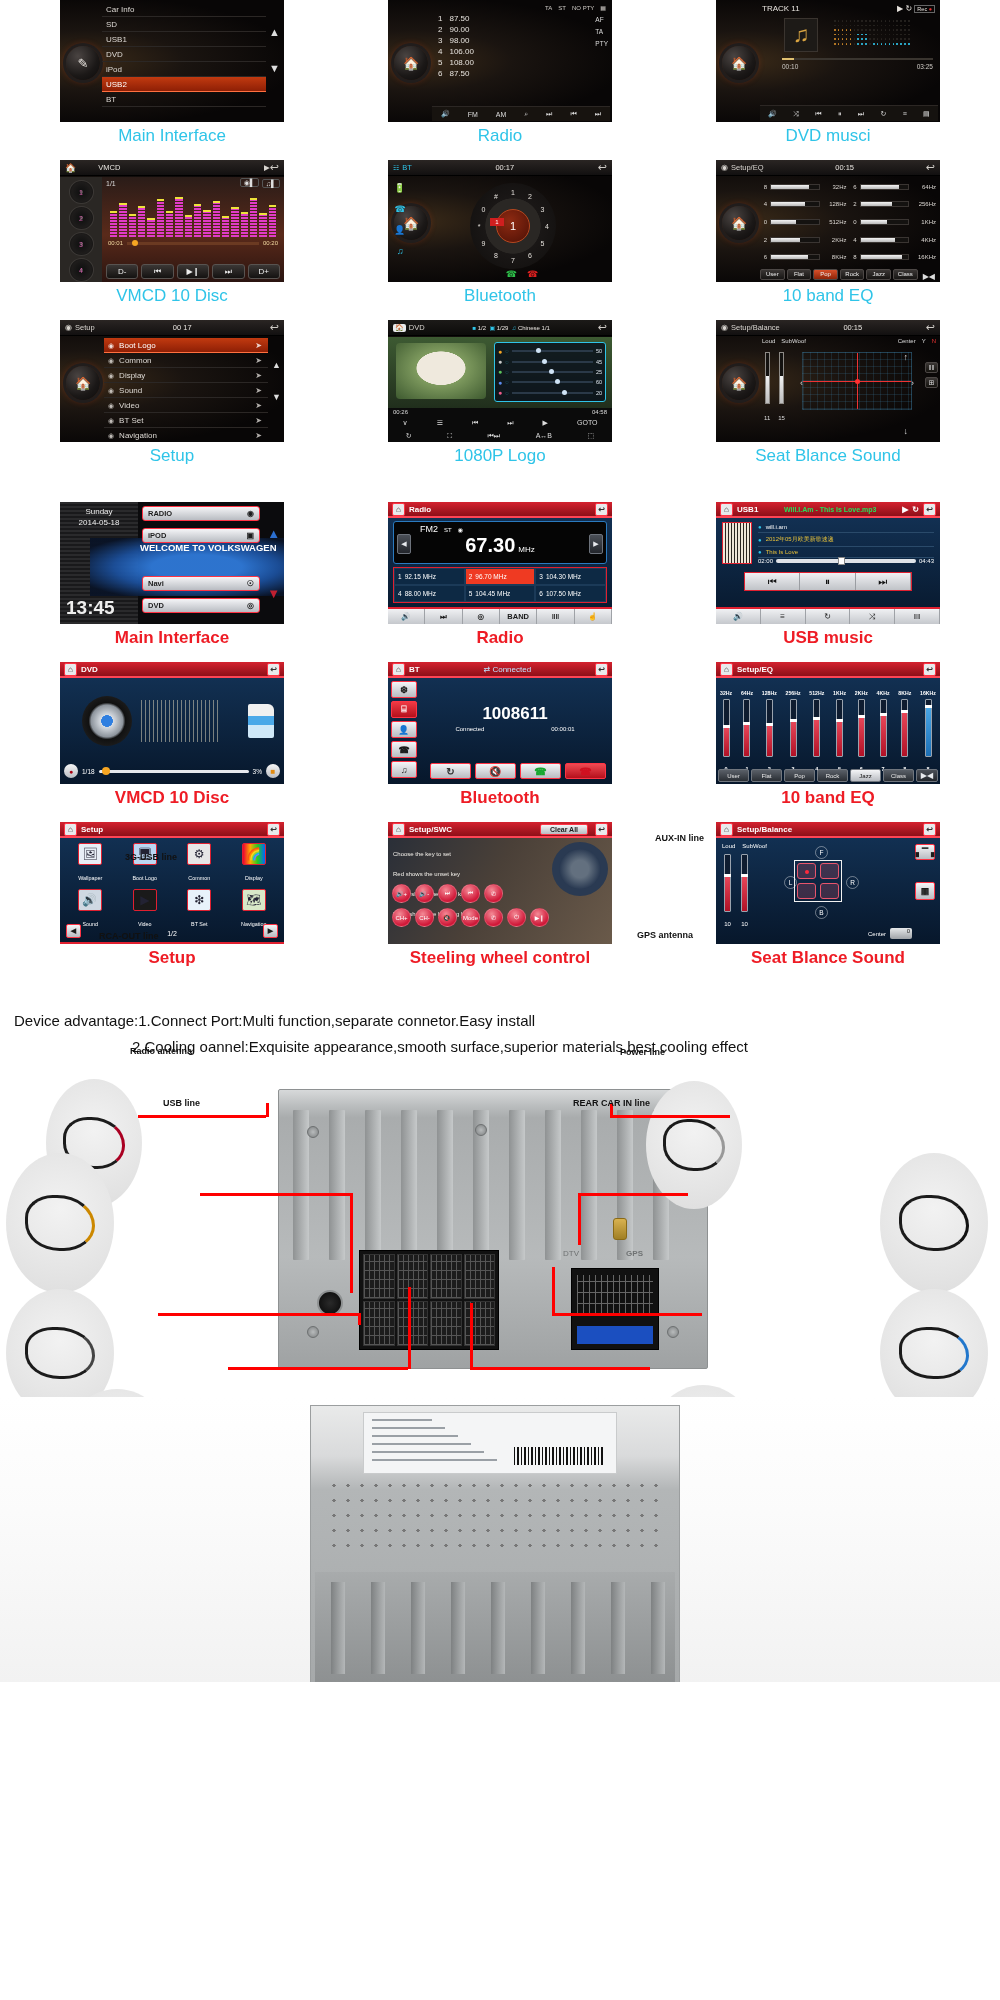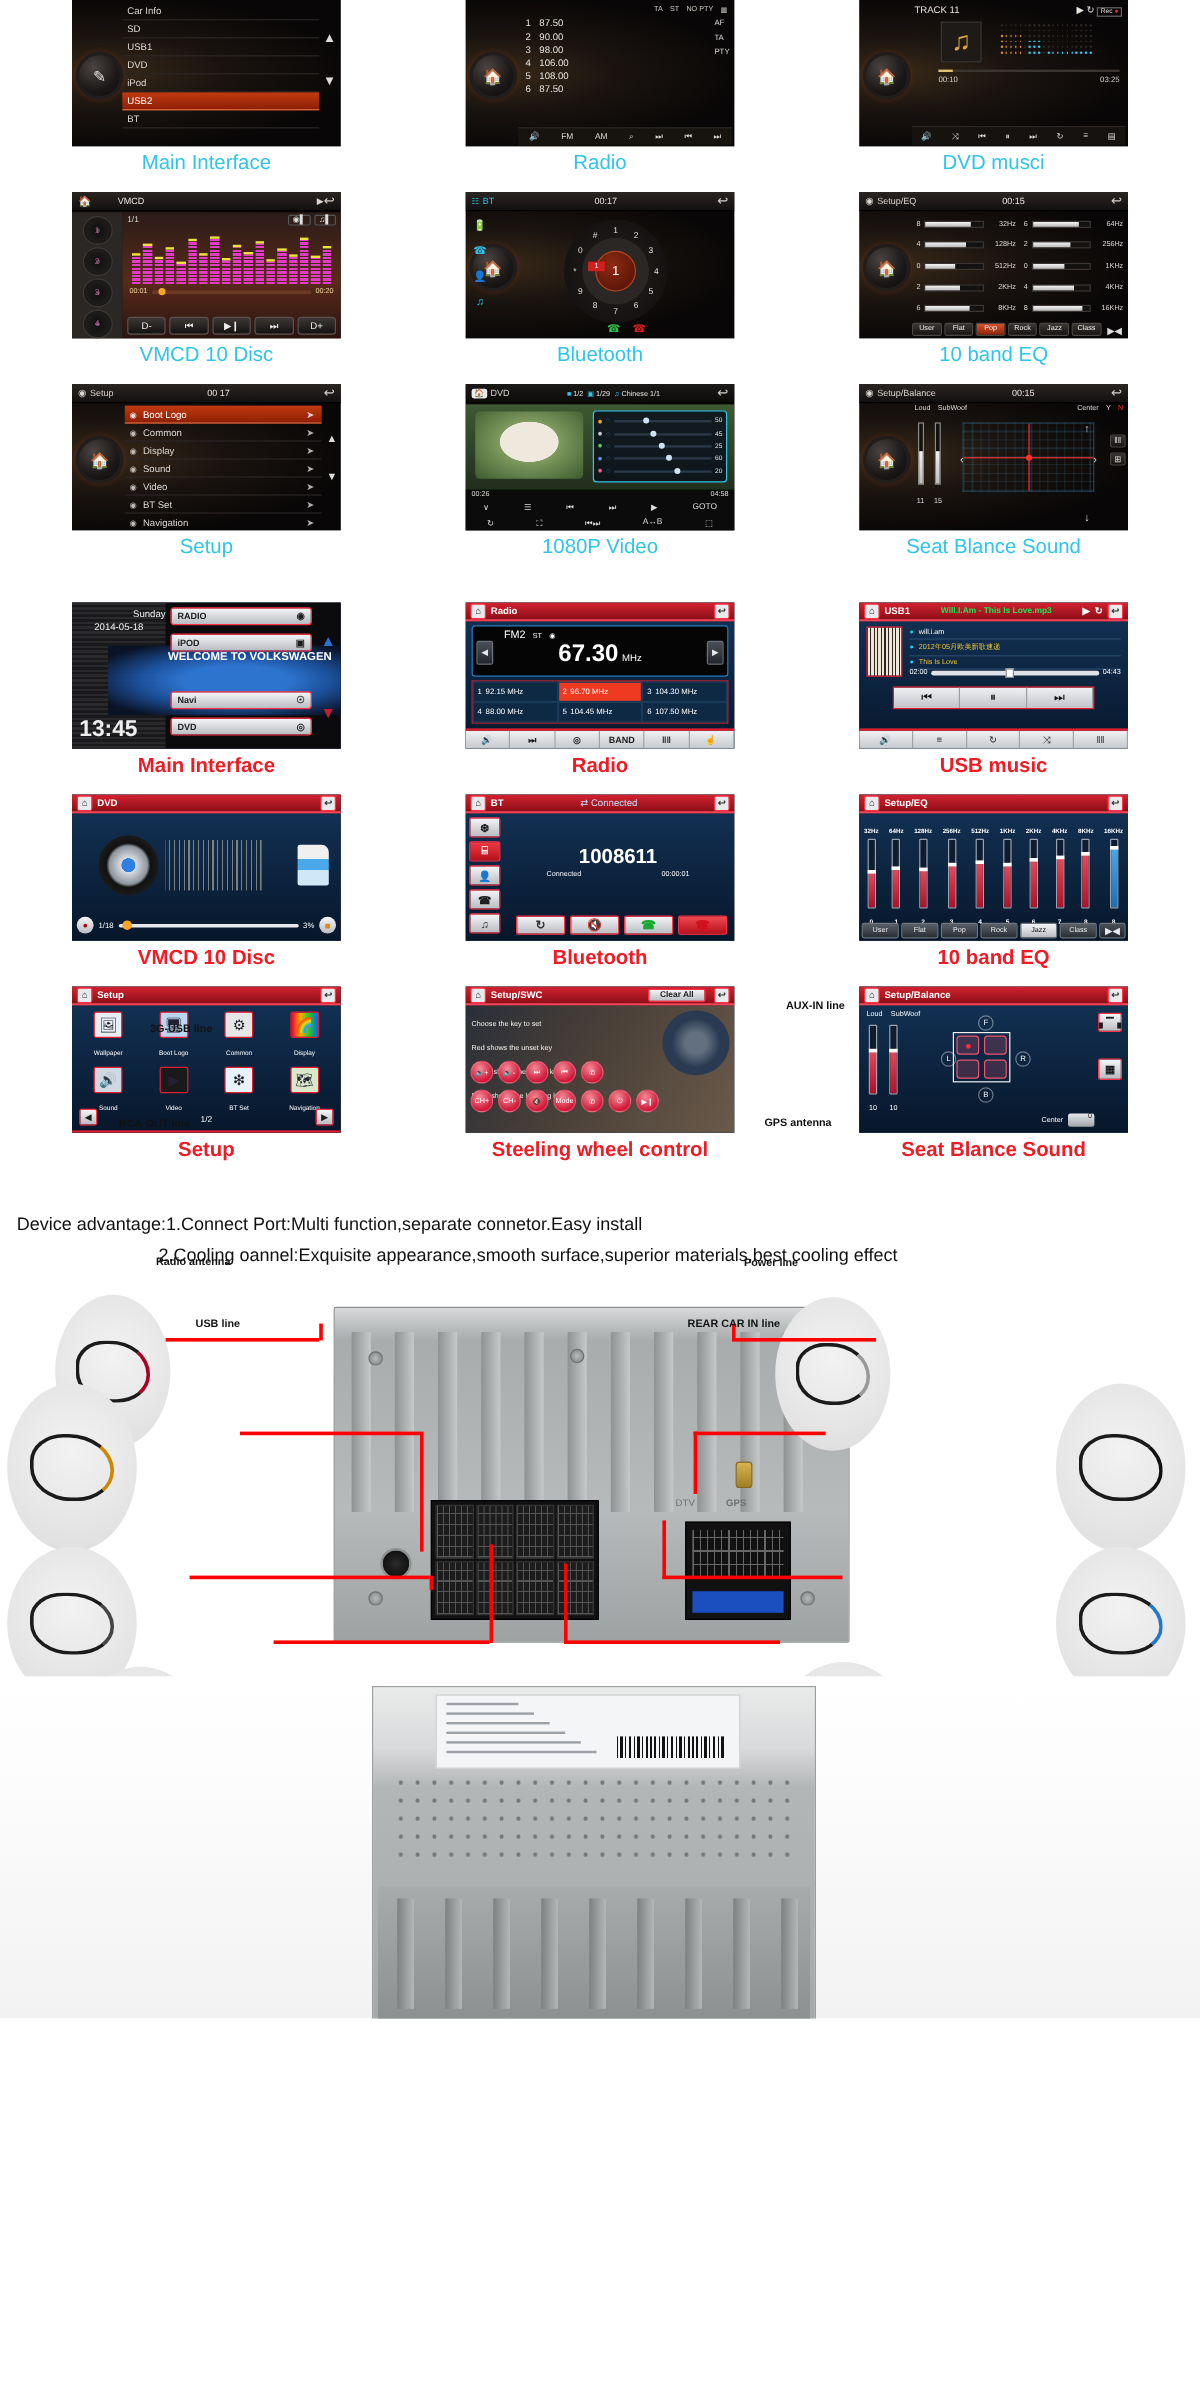--- a/index.html
+++ b/index.html
@@ -682,21 +682,21 @@
             <div style="display: flex; justify-content: space-around; align-items: center; height: 13px; font-size: 7px; color: rgb(221, 221, 221);">
               <div>↻</div>
               <div>⛶</div>
               <div>⏮⏭</div>
               <div>A↔B</div>
               <div>⬚</div>
             </div>
           </div>
         </div>
       </div>
-      <div class="caption cap-cyan">1080P Video</div>
+      <div class="caption cap-cyan">1080P Logo</div>
     </div>
     <div class="cell" style="margin-bottom: 14px;">
       <div class="screen dark">
         <div class="hdr">
           <div class="t1">
             <span style="font-size:8px">◉</span> 
             <span style="font-size:7.5px">Setup/Balance</span>
           </div>
           <div class="mid">00:15</div>
           <div class="back">↩</div>
@@ -742,21 +742,21 @@
       </div>
       <div class="caption cap-cyan">Seat Blance Sound</div>
     </div>
   </div>
 
 <div class="block" id="block-vw" style="padding:0 8px; margin-top:22px;">
     <div class="cell" style="margin-bottom: 14px;">
       <div class="screen vw">
         <div class="body" style="top: 0px; background: rgb(11, 11, 13);">
           <div style="position: absolute; left: 0px; top: 0px; width: 78px; bottom: 0px; background: repeating-linear-gradient(rgb(42, 42, 44) 0px, rgb(42, 42, 44) 2px, rgb(25, 25, 27) 2px, rgb(25, 25, 27) 4px); color: rgb(238, 238, 238);">
-            <div style="text-align: right; font-size: 8px; padding-top: 5px;">Sunday</div>
+            <div style="text-align: center; font-size: 8px; padding-top: 5px;">Sunday</div>
             <div style="text-align: center; font-size: 8px; padding-top: 2px;">2014-05-18</div>
             <div style="position: absolute; bottom: 5px; left: 6px; font-size: 19px; font-weight: bold;">13:45</div>
           </div>
           <div style="position: absolute; left: 30px; right: 0px; top: 36px; height: 58px; background: radial-gradient(at 55% 50%, rgb(47, 121, 216) 0px, rgb(47, 121, 216) 30%, rgb(27, 79, 155) 55%, rgb(9, 19, 38) 85%); opacity: 0.95;"></div>
           <div style="position: absolute; left: 80px; top: 40px; color: rgb(255, 255, 255); font-size: 9.5px; font-weight: bold;">WELCOME TO VOLKSWAGEN</div>
           <div class="btn3d" style="position: absolute; left: 82px; width: 118px; height: 15px; top: 4px; border-radius: 3px; justify-content: space-between; padding: 0px 5px; font-size: 7.5px;">
             <div>RADIO</div>
             <div><span style="font-size:8px">◉</span></div>
           </div>
           <div class="btn3d" style="position: absolute; left: 82px; width: 118px; height: 15px; top: 26px; border-radius: 3px; justify-content: space-between; padding: 0px 5px; font-size: 7.5px;">
@@ -1266,21 +1266,21 @@
         <div style="background: repeating-linear-gradient(90deg, rgb(85, 85, 85) 0px, rgb(85, 85, 85) 1px, transparent 1px, transparent 5px), repeating-linear-gradient(0deg, rgb(85, 85, 85) 0px, rgb(85, 85, 85) 1px, transparent 1px, transparent 9px) rgb(28, 28, 28); border: 1px solid rgb(51, 51, 51);"></div>
         <div style="background: repeating-linear-gradient(90deg, rgb(85, 85, 85) 0px, rgb(85, 85, 85) 1px, transparent 1px, transparent 5px), repeating-linear-gradient(0deg, rgb(85, 85, 85) 0px, rgb(85, 85, 85) 1px, transparent 1px, transparent 9px) rgb(28, 28, 28); border: 1px solid rgb(51, 51, 51);"></div>
       </div>
       <div style="position: absolute; right: 48px; top: 178px; width: 88px; height: 82px; background: rgb(17, 17, 17); border: 1px solid rgb(0, 0, 0);">
         <div style="position: absolute; left: 5px; right: 5px; top: 6px; height: 40px; background-image: repeating-linear-gradient(90deg, rgb(102, 102, 102) 0px, rgb(102, 102, 102) 1px, transparent 1px, transparent 6px), repeating-linear-gradient(0deg, rgb(102, 102, 102) 0px, rgb(102, 102, 102) 1px, transparent 1px, transparent 11px);"></div>
         <div style="position: absolute; left: 5px; right: 5px; bottom: 5px; height: 18px; background: rgb(27, 79, 192);"></div>
       </div>
       <div style="position: absolute; right: 80px; top: 128px; width: 14px; height: 22px; border-radius: 3px; background: linear-gradient(rgb(217, 178, 80), rgb(160, 127, 36)); border: 1px solid rgb(138, 106, 22);"></div>
       <div style="position: absolute; left: 38px; top: 200px; width: 26px; height: 26px; border-radius: 50%; background: radial-gradient(circle, rgb(42, 42, 42), rgb(7, 7, 7)); border: 2px solid rgb(142, 145, 146);"></div>
       <div style="position: absolute; right: 128px; top: 152px;"><span style="font-size:8px;color:#6f7273;font-weight:normal">DTV</span></div>
-      <div style="position: absolute; right: 85px; top: 152px; padding-left: 31px;"><span style="font-size:8px;color:#6f7273;font-weight:bold">GPS</span></div>
+      <div style="position: absolute; right: 64px; top: 152px; padding-left: 31px;"><span style="font-size:8px;color:#6f7273;font-weight:bold">GPS</span></div>
     </div>
     <div class="bubble" style="left: 46px; top: 12px; width: 96px; height: 128px;">
       <i style="position: absolute; left: 18%; top: 30%; width: 64%; height: 40%; border-width: 3px; border-style: solid; border-color: rgb(27, 27, 27) rgb(170, 0, 34) rgb(27, 27, 27) rgb(27, 27, 27); border-image: initial; border-radius: 40% 55% 45% 50%;"></i>
     </div>
     <div class="bubble" style="left: 6px; top: 86px; width: 108px; height: 140px;">
       <i style="position: absolute; left: 18%; top: 30%; width: 64%; height: 40%; border-width: 3px; border-style: solid; border-color: rgb(27, 27, 27) rgb(204, 136, 0) rgb(27, 27, 27) rgb(27, 27, 27); border-image: initial; border-radius: 40% 55% 45% 50%;"></i>
     </div>
     <div class="bubble" style="left: 6px; top: 222px; width: 108px; height: 128px;">
       <i style="position: absolute; left: 18%; top: 30%; width: 64%; height: 40%; border-width: 3px; border-style: solid; border-color: rgb(27, 27, 27) rgb(68, 68, 68) rgb(27, 27, 27) rgb(27, 27, 27); border-image: initial; border-radius: 40% 55% 45% 50%;"></i>
     </div>

